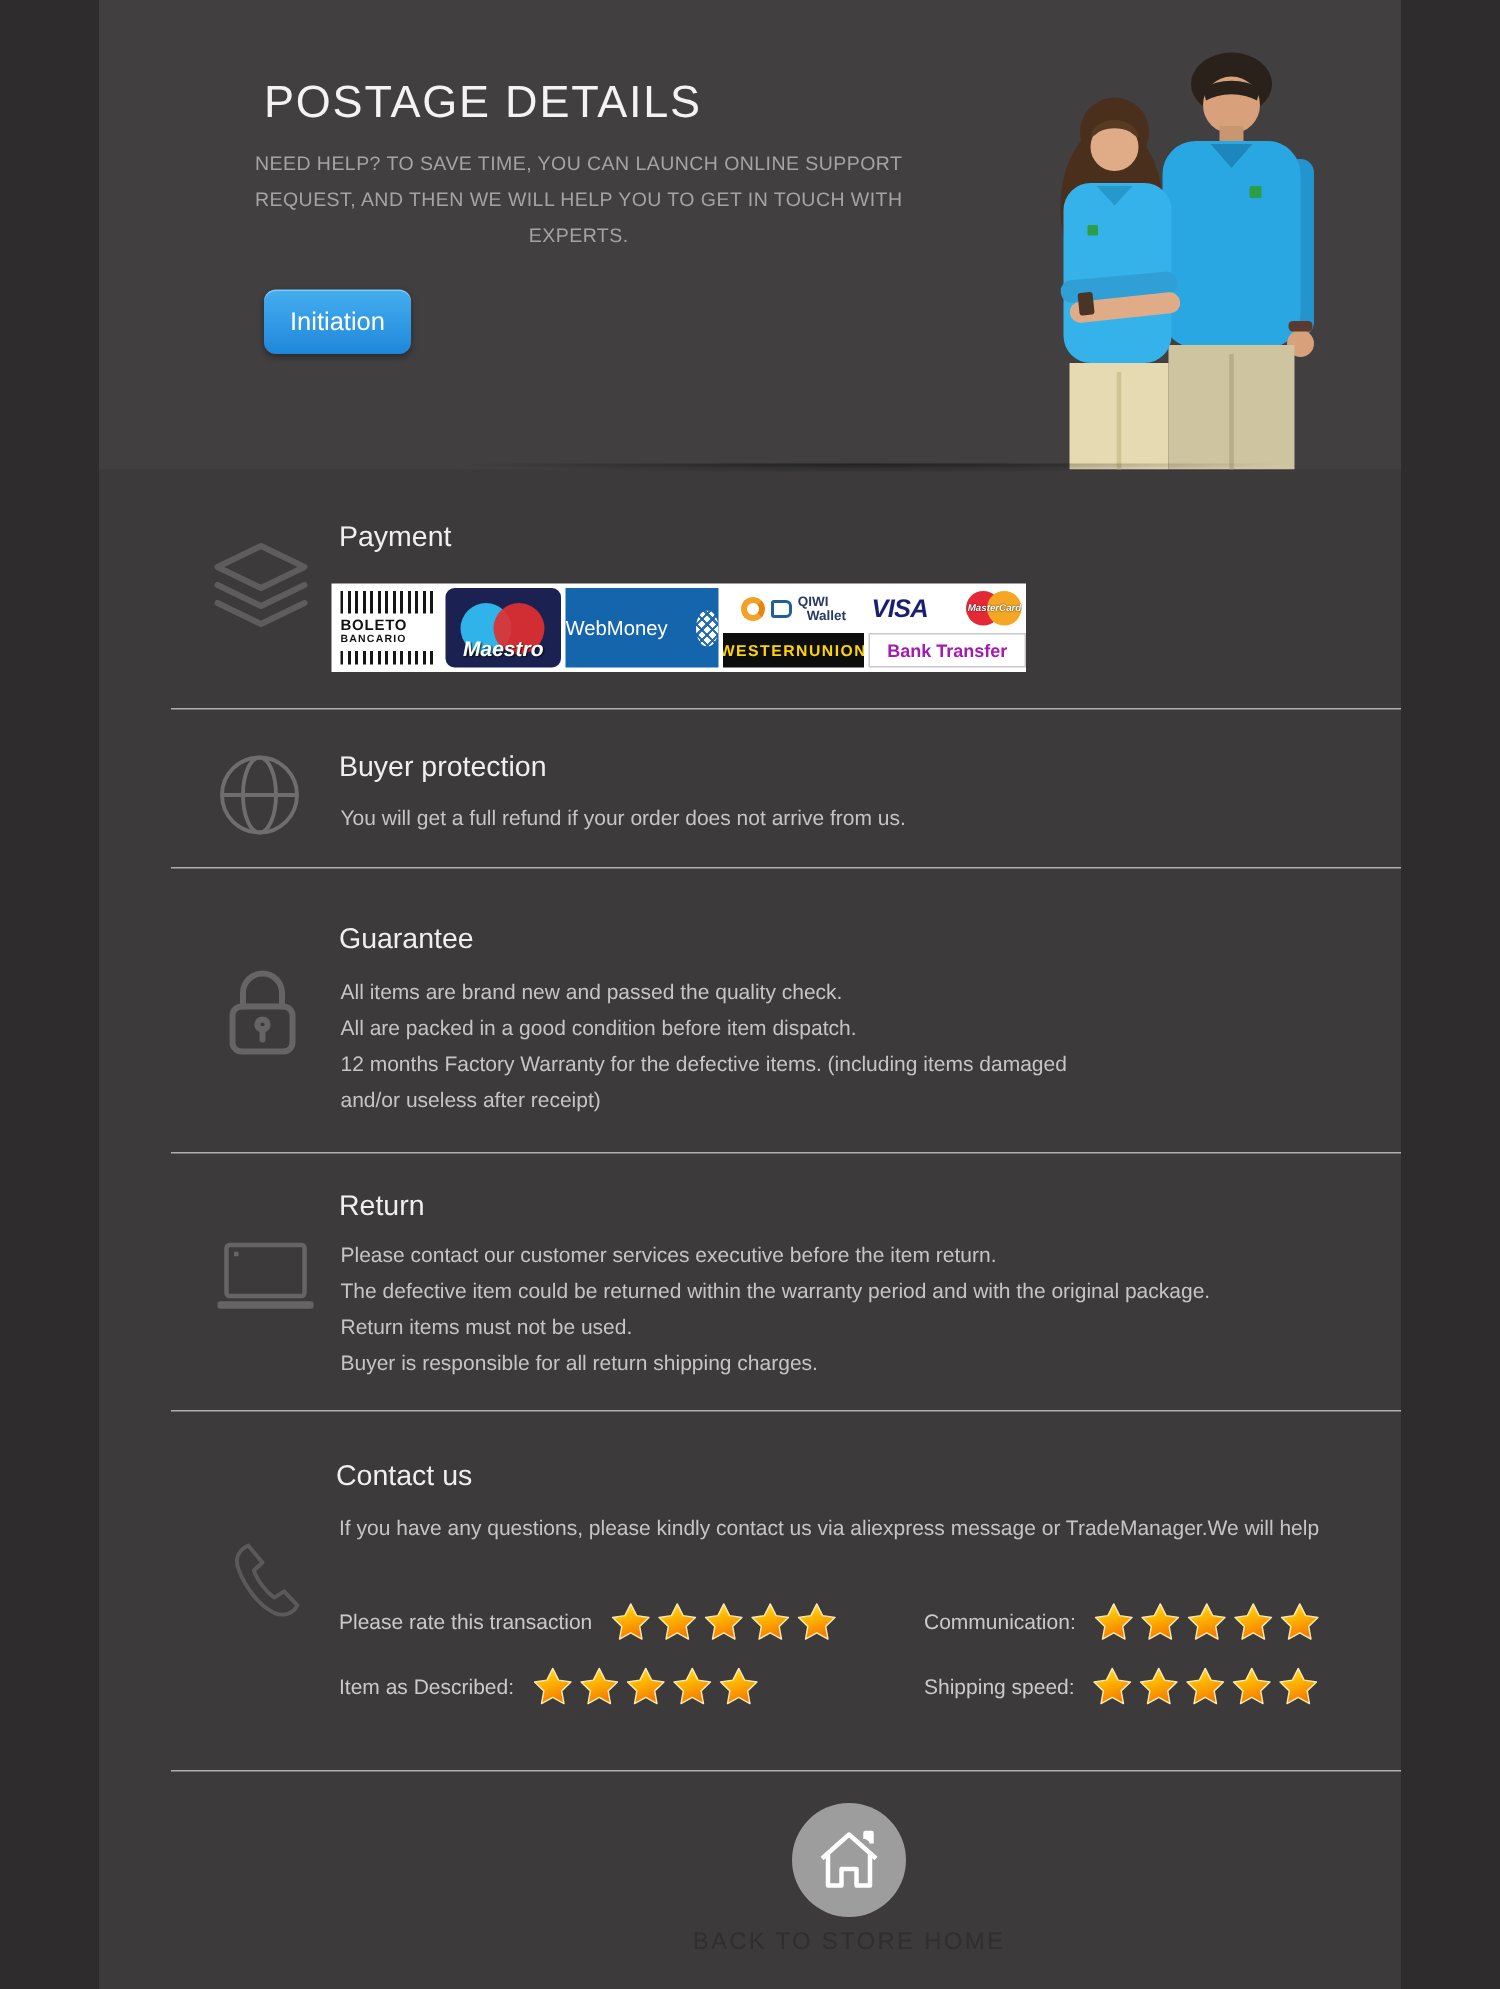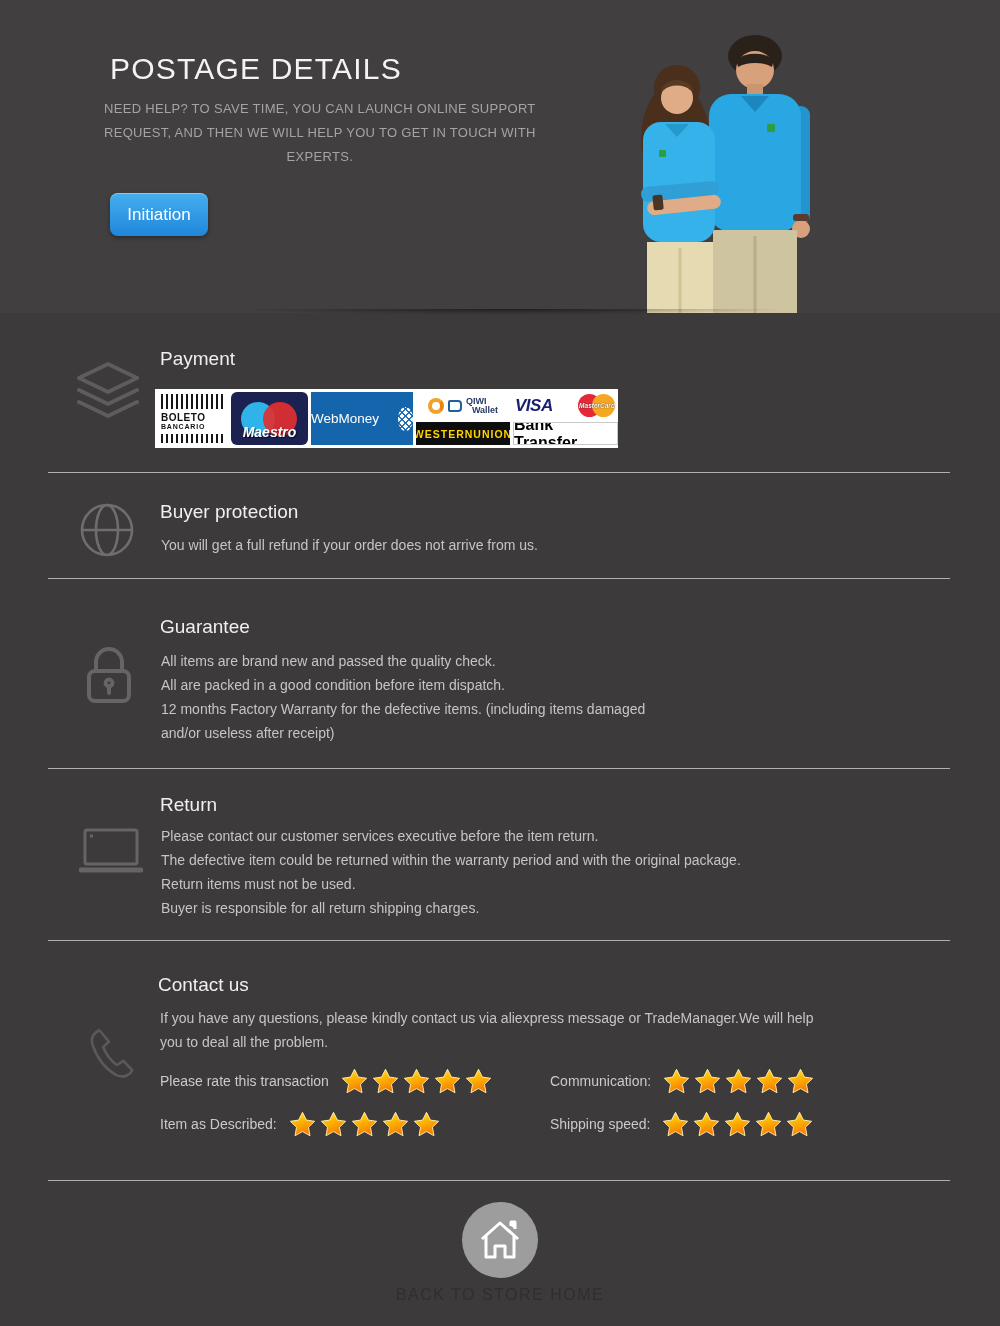--- a/index.html
+++ b/index.html
@@ -1,18 +1,18 @@
 <!DOCTYPE html>
 <html><head>
 <meta charset="utf-8">
 <style>
   * { margin:0; padding:0; box-sizing:border-box; }
   html,body { background:#2e2c2d; }
   #screen {
-    position:relative; width:1000px; height:1326px; overflow:hidden;
+    position:relative; width:868px; height:1326px; overflow:hidden;
     background:#3c3a3b;
     font-family:"Liberation Sans", sans-serif;
     margin:0 auto;
   }
   
   .banner { position:absolute; left:0; top:0; width:1000px; height:313px; background:#413f40; }
   .banner-shadow { position:absolute; left:140px; top:309px; width:740px; height:8px;
     background:radial-gradient(ellipse 50% 100% at 50% 0, rgba(0,0,0,.5), rgba(0,0,0,0) 75%); }
   .h1 { position:absolute; left:110px; top:52px; font-size:30px; font-weight:400;
     color:#f4f3f3; letter-spacing:1.2px; }
@@ -65,21 +65,21 @@
   .wu-line { color:#ffd400; font-weight:800; font-size:10.5px; line-height:10px; letter-spacing:1px; }
   .tile-visa-row { width:105px; height:27px; background:#fff; display:flex; align-items:center; justify-content:space-between; padding:0 2px;gap:20px; }
   .visa-word { color:#1a1f71; font-weight:800; font-style:italic; font-size:17px; letter-spacing:-.5px; }
   .mcard { position:relative; width:38px; height:24px; }
   .mcard .red    { width:23px; height:23px; left:0;  top:0; background:#e52836; }
   .mcard .orange { width:23px; height:23px; left:14px; top:0; background:#f5a623; }
   .mcard-word { position:absolute; left:0; right:0; top:8px; text-align:center; color:#fff;
     font-size:6.5px; font-style:italic; font-weight:bold; text-shadow:0 0 1px #000; }
   .tile-bank { width:105px; height:23px; background:#fff; border:1px solid #c9c9c9;
     display:flex; align-items:center; justify-content:center;
-    font-size:16px; font-weight:bold; color:#000000; }
+    font-size:12px; font-weight:bold; color:#a21caf; }
 
   
   .rate-row { position:absolute; left:160px; width:790px; height:30px; }
   .rate-group { position:absolute; top:0; display:flex; align-items:center; gap:12px; }
   .rate-label { font-size:14px; color:#cbc9ca; white-space:nowrap; }
   .stars { display:flex; gap:4px; }
   .stars svg { display:block; }
 
   
   .home-circle { position:absolute; left:462px; top:1202px; width:76px; height:76px;
@@ -244,21 +244,20 @@
   </div>
 
   <div class="divider" style="top:940px;"></div>
 
   <svg class="sec-icon" style="left:82px; top:1028px;" width="56" height="56" viewBox="0 0 56 56">
     <path d="M14 4 C8 8 6 14 10 21 C16 32 26 42 37 46 C44 48 50 45 52 39 L42 31 L36 36 C30 33 23 26 20 20 L25 14 Z" fill="none" stroke="#5f5d5e" stroke-width="2.6" stroke-linejoin="round" transform="rotate(8 28 28)"></path>
   </svg>
   <div class="sec-title" style="left:158px; top:974px;">Contact us</div>
   <div class="sec-body" style="left:160px; top:1006px;">
     <div>If you have any questions, please kindly contact us via aliexpress message or TradeManager.We will help</div>
-    <div>you to deal all the problem.</div>
   </div>
 
   <div class="rate-row" style="top:1068px;">
     <div class="rate-group" style="left:0;">
       <span class="rate-label">Please rate this transaction</span>
       <span class="stars">
           <svg width="27" height="26" viewBox="0 0 24 24">
             <polygon points="12,1.2 15.6,8.4 23.2,9.5 17.5,15 18.9,22.8 12,19 5.1,22.8 6.5,15 0.8,9.5 8.4,8.4" fill="url(#sg)" stroke="#fbe9b0" stroke-width="0.9" stroke-linejoin="round"></polygon>
           </svg>
           <svg width="27" height="26" viewBox="0 0 24 24">

